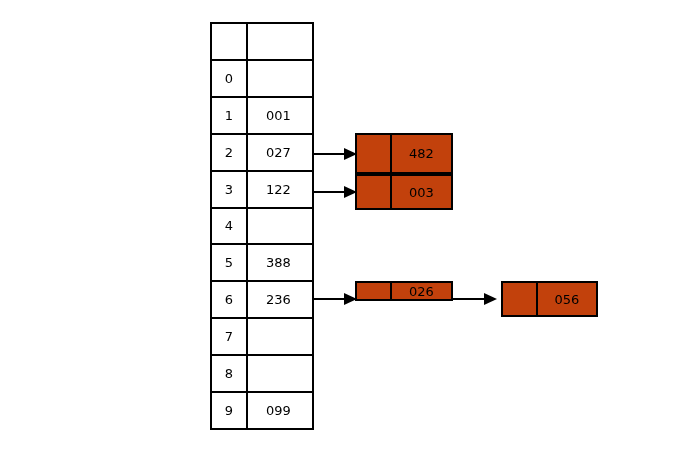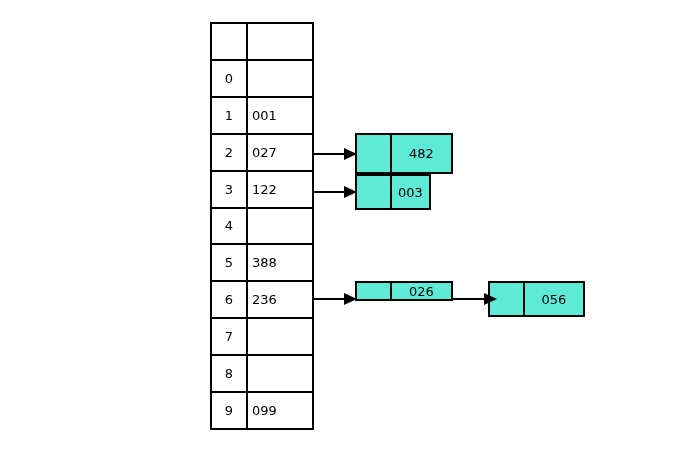--- a/index.html
+++ b/index.html
@@ -54,53 +54,53 @@
     justify-content: center;
     font-size: 13px;
     line-height: 1;
   }
   .cell-value {
     flex: 1 1 auto;
     box-sizing: border-box;
     display: flex;
     align-items: center;
     justify-content: flex-start;
-    padding-left: 4px;
+    padding-left: 18px;
     font-size: 13px;
     line-height: 1;
   }
 
   
   .node {
     position: absolute;
     border: 2px solid #000000;
     box-sizing: border-box;
     display: flex;
     flex-direction: row;
-    background: #5eead4;
+    background: #c2410c;
   }
   .node-ptr {
     width: 35px;
     box-sizing: border-box;
     border-right: 2px solid #000000;
   }
   .node-val {
     flex: 1 1 auto;
     box-sizing: border-box;
     display: flex;
     align-items: center;
     justify-content: center;
     font-size: 13px;
     line-height: 1;
   }
 
   .node-482 { left: 355px; top: 133px; width: 98px; height: 41px; }
-  .node-003 { left: 355px; top: 174px; width: 76px; height: 36px; }
+  .node-003 { left: 355px; top: 174px; width: 98px; height: 36px; }
   .node-026 { left: 355px; top: 281px; width: 98px; height: 20px; }
-  .node-056 { left: 488px; top: 281px; width: 97px; height: 36px; text-align: center; }
+  .node-056 { left: 501px; top: 281px; width: 97px; height: 36px; text-align: center; }
 
   
   .arrow {
     position: absolute;
     height: 14px;
     display: block;
   }
   .arrow svg { display: block; overflow: visible; }
 
   .arrow-2   { left: 314px; top: 147px; width: 43px; }

